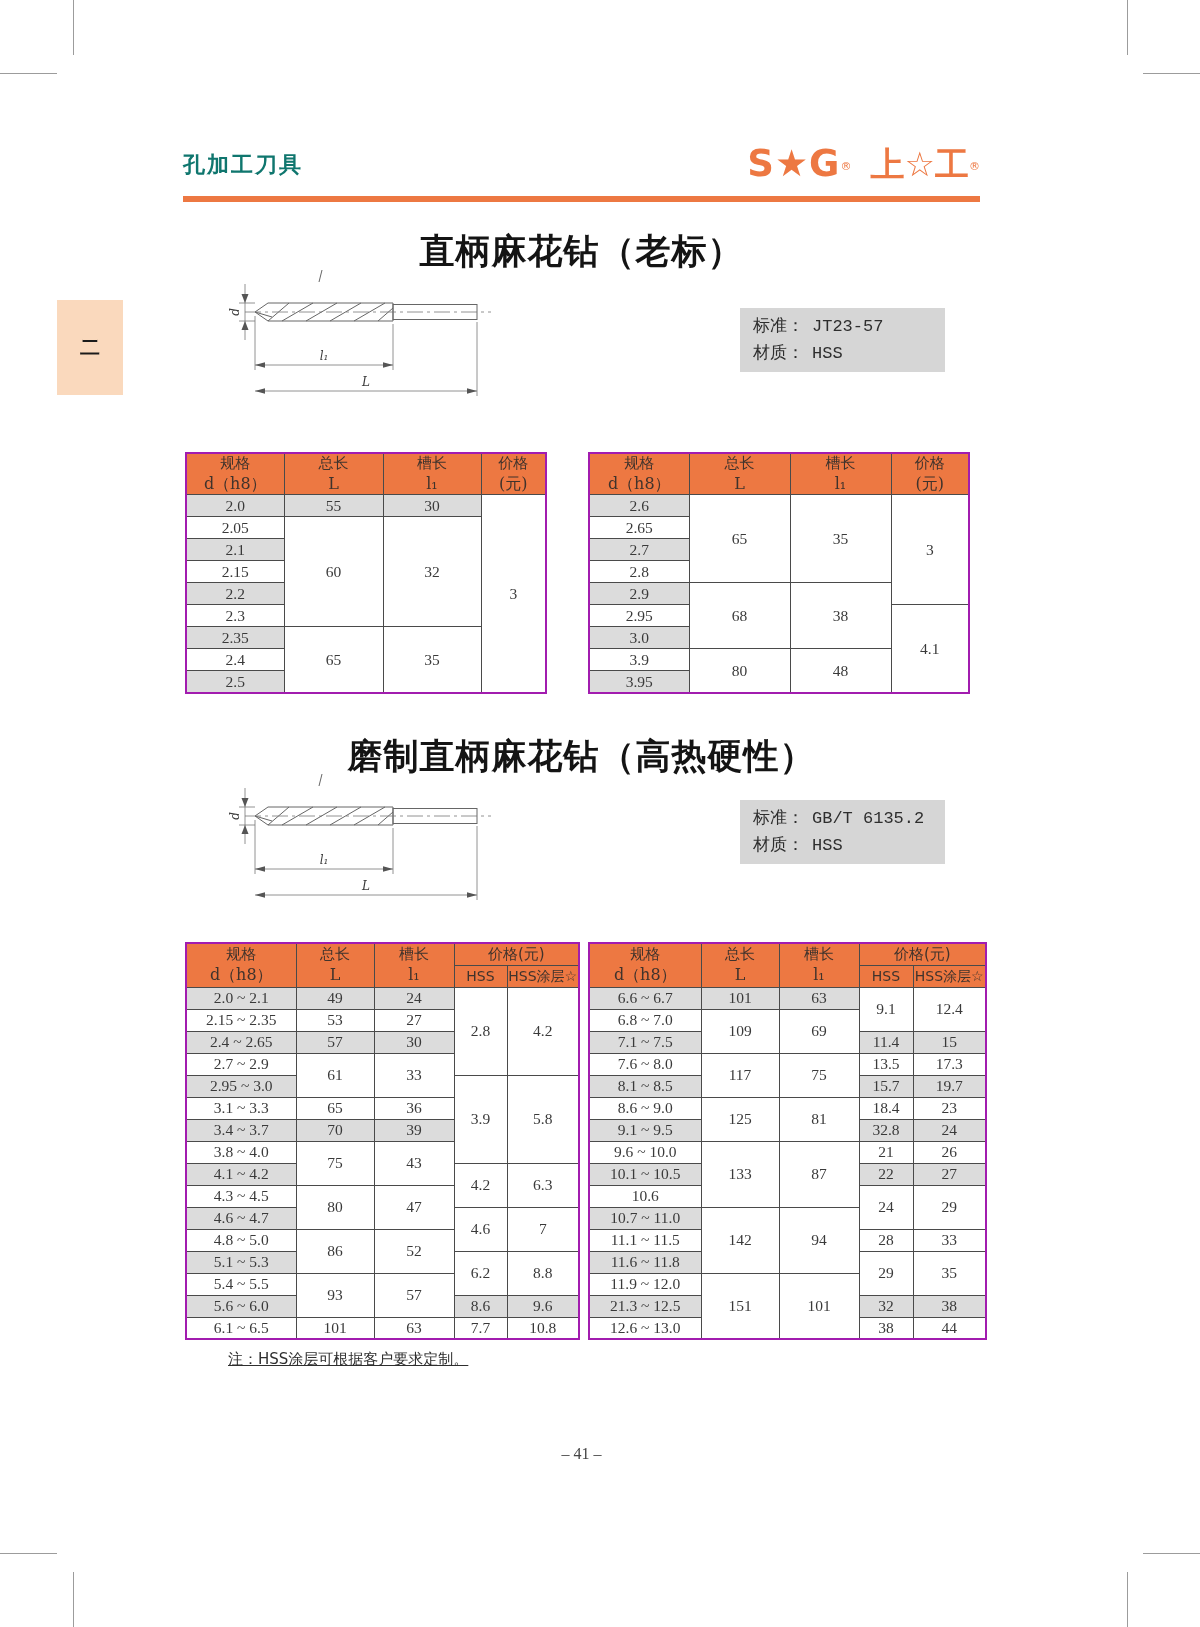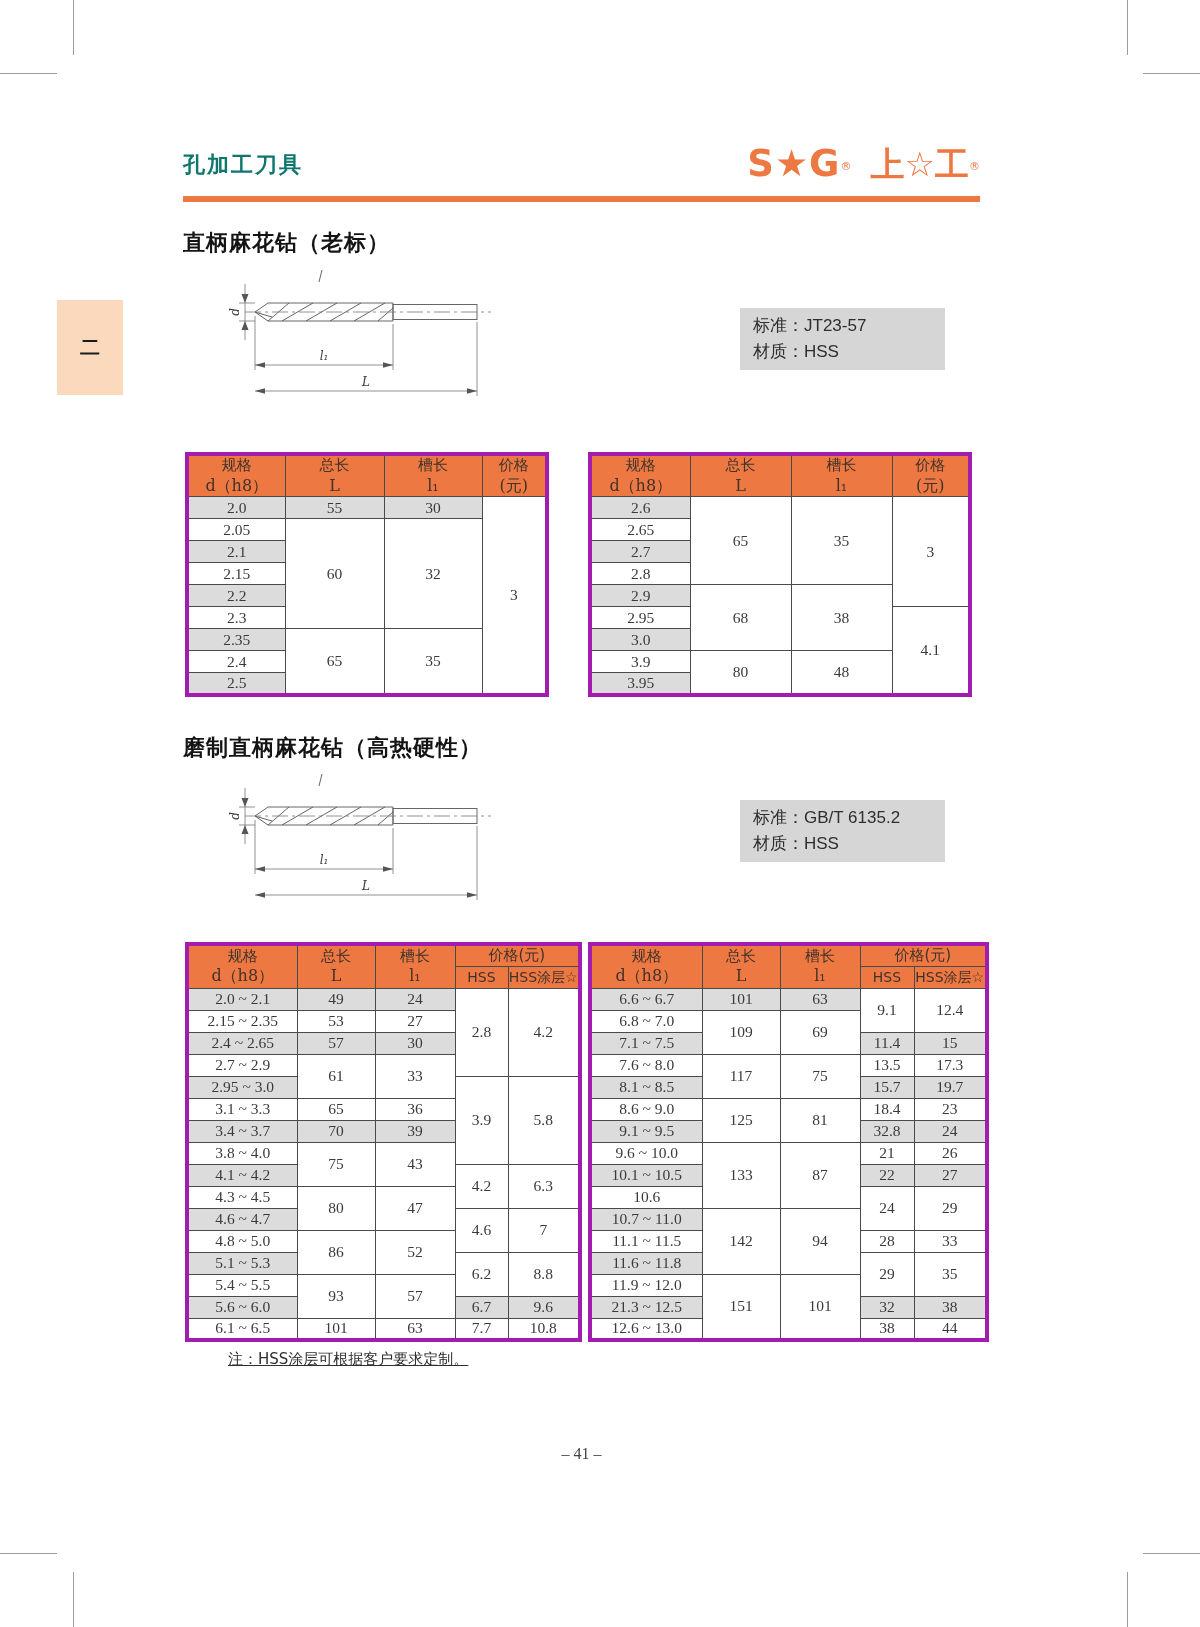--- a/index.html
+++ b/index.html
@@ -26,57 +26,57 @@
     text-align:right; color:#ED7842; white-space:nowrap;
   }
   .logo .sg { font-size:37px; font-weight:900; letter-spacing:1px; }
   .logo .brand { font-size:34px; font-weight:900; margin-left:14px; }
   .logo sup { font-size:11px; font-weight:normal; vertical-align:super; }
   .header-rule {
     position:absolute; left:183px; top:196px; width:797px; height:6px; background:#ED7842;
   }
 
   .section-title {
-    position:absolute; left:183px; width:797px; 
-    font-size:22px; font-weight:bold; color:#141414; letter-spacing:1px;
+    position:absolute; left:183px; width:797px; text-align:center;
+    font-size:35px; font-weight:bold; color:#141414; letter-spacing:1px;
   }
   #title1 { top:228px; }
   #title2 { top:733px; }
 
   .diagram { position:absolute; left:225px; width:350px; height:138px; }
   #diagram1 { top:266px; }
   #diagram2 { top:770px; }
 
   .infobox {
     position:absolute; left:740px; width:205px; min-height:58px;
     background:#D6D6D6; padding:5px 6px 6px 13px;
     font-size:17px; line-height:1.5; color:#2e2e2e;
   }
   #info1 { top:308px; }
   #info2 { top:800px; }
-  .infobox .val { font-family:Liberation Sans, sans-serif; }
+  .infobox .val { font-family:Liberation Mono, monospace;margin-left:8px; }
 
   .unit {
     position:absolute; font-size:17px; color:#1f1f1f;margin-top:28px;
   }
   .unit .mm { font-family:"Liberation Serif", serif; }
   #unit-s1-left  { top:427px; left:185px; width:360px; text-align:right; }
   #unit-s1-right { top:427px; left:588px; width:380px; text-align:right; }
   #unit-s2-left  { top:915px; left:185px; width:393px; text-align:right; }
   #unit-s2-right { top:915px; left:588px; width:397px; text-align:right; }
 
   .tbl-wrap { position:absolute; }
   #w-t1l { left:185px; top:452px; }
   #w-t1r { left:588px; top:452px; }
   #w-t2l { left:185px; top:942px; }
   #w-t2r { left:588px; top:942px; }
 
   table.spec {
     border-collapse:collapse; table-layout:fixed;
-    border:4px solid #a21caf;
+    border:2px solid #a21caf;
   }
   table.spec th, table.spec td {
     border:1px solid #4a4a4a; text-align:center; vertical-align:middle;
     overflow:hidden; padding:0;
   }
   table.spec th {
     background:#ED7842; font-weight:normal; color:#40332c;
     font-size:15px; line-height:1.3;
   }
   table.t1 th { height:40px; }
@@ -415,21 +415,21 @@
           <td rowspan="2">6.2</td>
           <td rowspan="2">8.8</td>
         </tr>
         <tr>
           <td>5.4 ~ 5.5</td>
           <td rowspan="2">93</td>
           <td rowspan="2">57</td>
         </tr>
         <tr>
           <td class="g">5.6 ~ 6.0</td>
-          <td class="g">6.7</td>
+          <td class="g">8.6</td>
           <td class="g">9.6</td>
         </tr>
         <tr>
           <td>6.1 ~ 6.5</td>
           <td>101</td>
           <td>63</td>
           <td>7.7</td>
           <td>10.8</td>
         </tr>
       </tbody>

